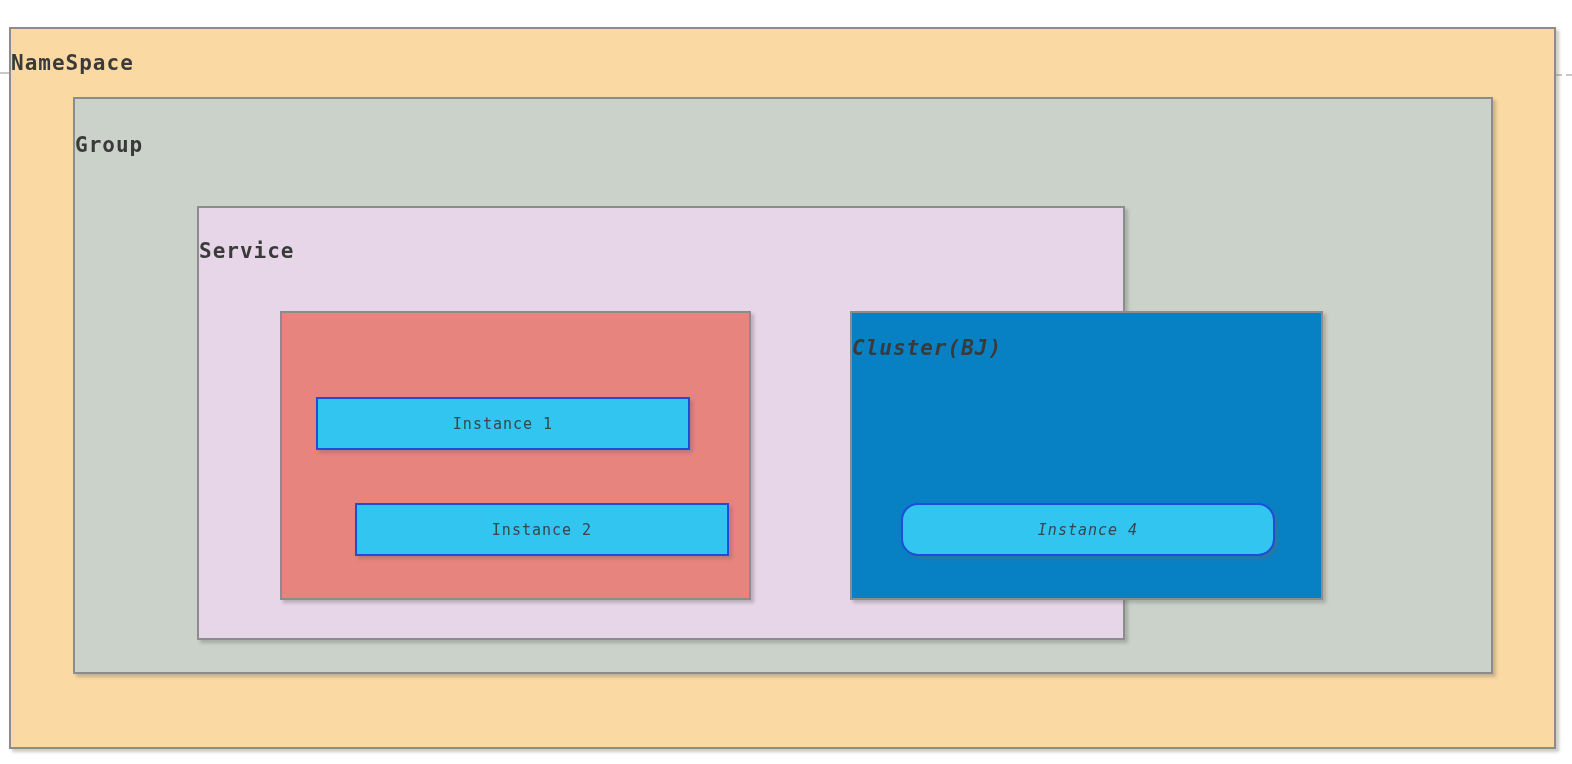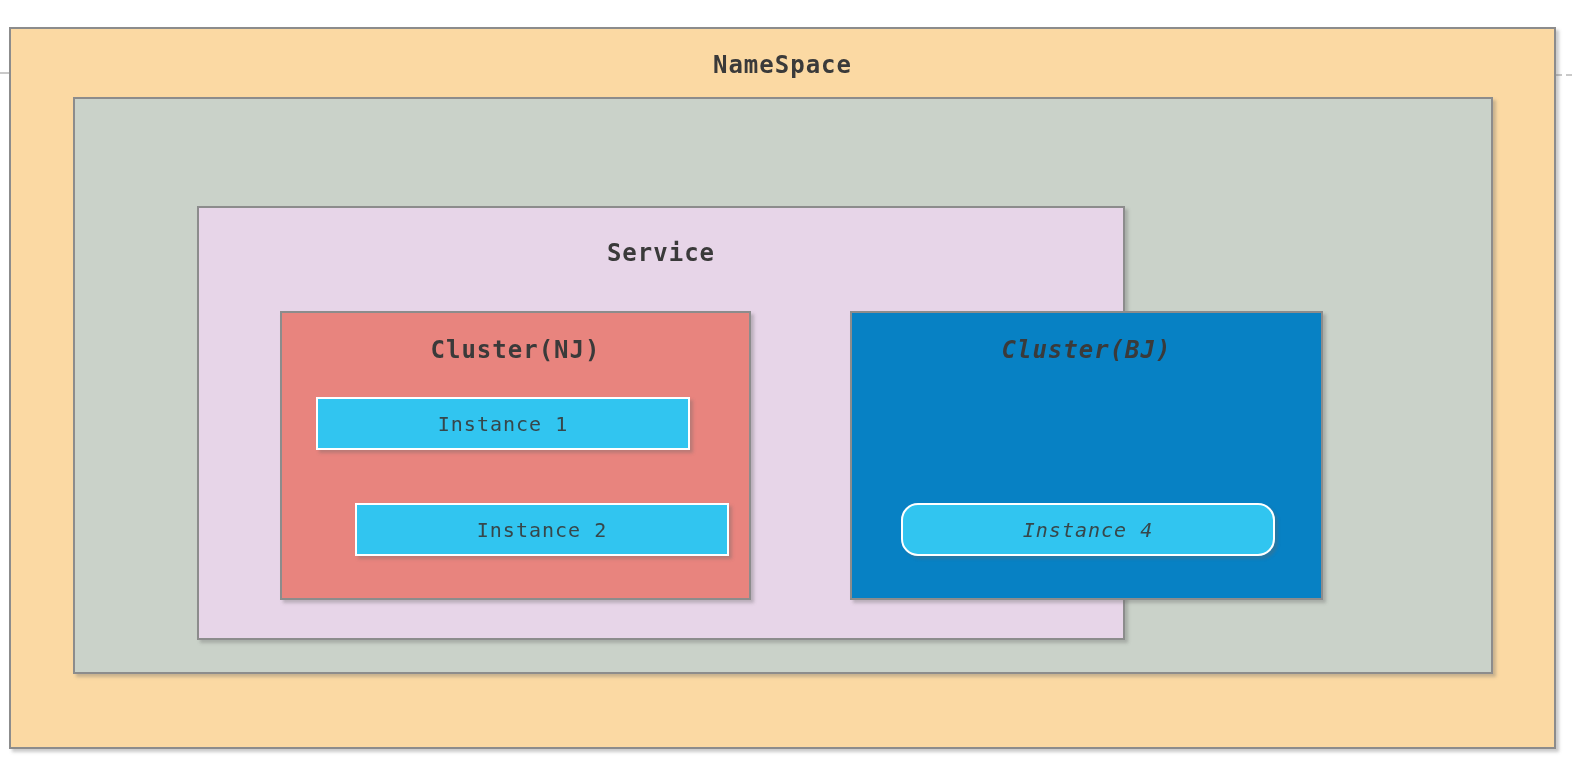--- a/index.html
+++ b/index.html
@@ -16,36 +16,36 @@
     overflow: hidden;
   }
   .box {
     position: absolute;
     box-sizing: border-box;
     border: 2px solid #8c8c8c;
     box-shadow: 3px 3px 3px rgba(102,102,102,0.35);
   }
   .box-title {
     display: block;
-    text-align: center;
+    text-align: left;
     color: #3a3a3a;
-    font-size: 24px;
+    font-size: 21px;
     font-weight: bold;
     letter-spacing: 1px;
     user-select: none;
   }
   .instance {
     position: absolute;
     box-sizing: border-box;
-    border: 2px solid #ffffff;
+    border: 2px solid #1d4ed8;
     box-shadow: 3px 3px 3px rgba(102,102,102,0.35);
     display: flex;
     align-items: center;
     justify-content: center;
-    font-size: 20px;
+    font-size: 15px;
     font-weight: normal;
     letter-spacing: 1px;
     color: #37474a;
   }
   
   #namespace { left: 9px;  top: 27px;  width: 1547px; height: 722px; }
   #namespace > .box-title { margin-top: 22px; }
   #group     { left: 62px; top: 68px;  width: 1420px; height: 577px; }
   #group > .box-title { margin-top: 34px; }
   #service   { left: 122px; top: 107px; width: 928px; height: 434px; }
@@ -71,26 +71,26 @@
 
 <div id="canvas">
 
   <div class="edge-stub" id="stub-left"></div>
   <div class="edge-stub" id="stub-right"></div>
 
   <div class="box" id="namespace" style="background-color: rgb(251, 217, 163);">
     <span class="box-title">NameSpace</span>
 
     <div class="box" id="group" style="background-color: rgb(202, 210, 201);">
+      <span class="box-title">Group</span>
 
       <div class="box" id="service" style="background-color: rgb(231, 213, 232);">
         <span class="box-title">Service</span>
 
         <div class="box" id="cluster-nj" style="background-color: rgb(232, 132, 126);">
-          <span class="box-title">Cluster(NJ)</span>
 
           <div class="instance" id="instance-1" style="background-color: rgb(49, 197, 240);">
             <span>Instance 1</span>
           </div>
 
           <div class="instance" id="instance-2" style="background-color: rgb(49, 197, 240); margin-left: 39px;">
             <span>Instance 2</span>
           </div>
         </div>
 

